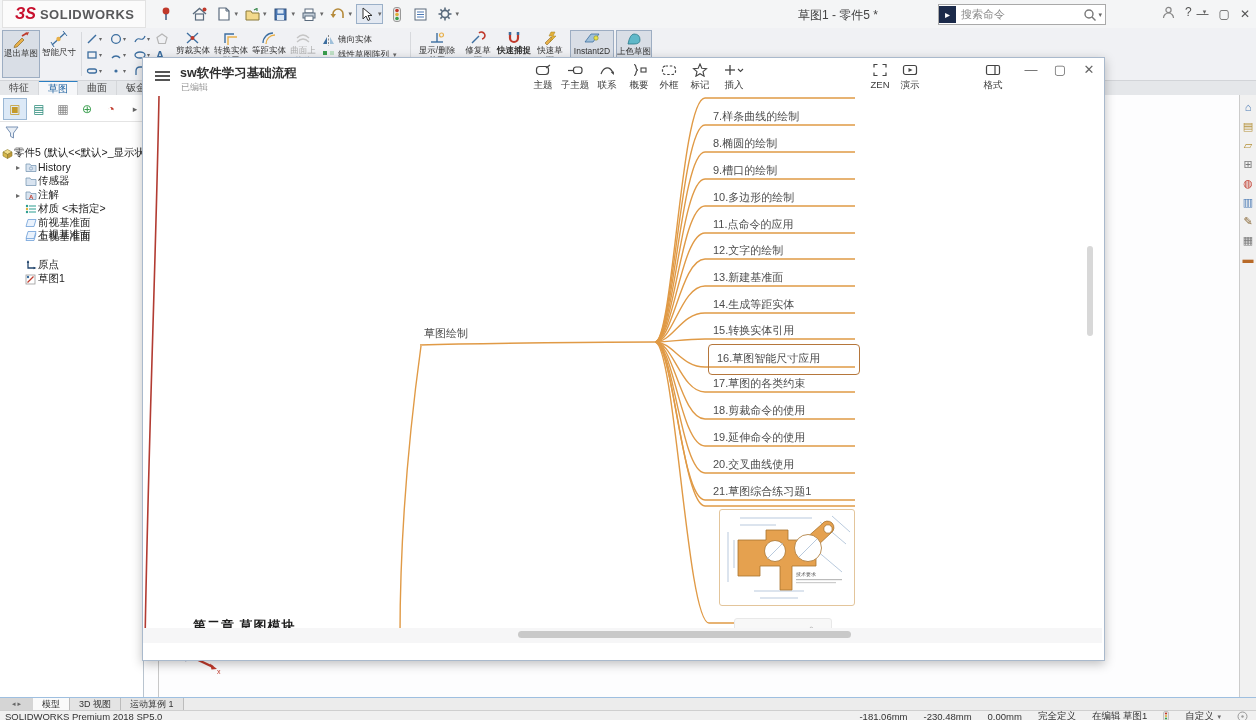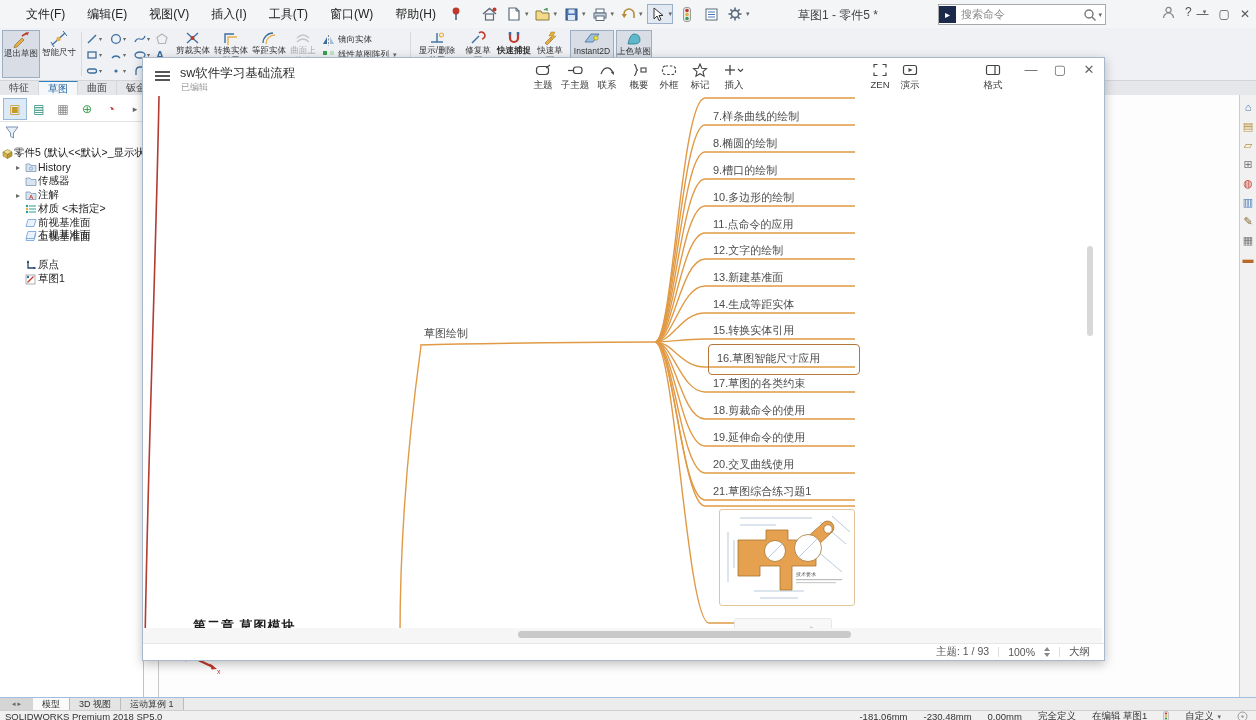--- a/index.html
+++ b/index.html
@@ -68,21 +68,21 @@
             padding-top:6px;gap:7px;}
   .tpi{font-size:11px;line-height:12px;}
   #paneledge{position:absolute;left:158px;top:659px;width:1px;height:38px;background:#c8c8c8;}
 
   
   #mmwin{position:absolute;left:142px;top:57px;width:961px;height:602px;background:#fff;
          border:1px solid #a9b9cc;box-shadow:0 3px 10px rgba(0,0,0,.25);z-index:20;}
   #mmtitle{position:absolute;left:0;top:0;width:100%;height:38px;background:#fff;}
   #hamburger{position:absolute;left:12px;top:13px;width:15px;height:11px;}
   #hamburger div{height:1.6px;background:#555;margin-bottom:2.6px;}
-  #mm-title-text{position:absolute;left:37px;top:7px;font-size:12.5px;font-weight:normal;color:#2f2f2f;}
+  #mm-title-text{position:absolute;left:37px;top:7px;font-size:12.5px;font-weight:bold;color:#2f2f2f;}
   #mm-sub-text{position:absolute;left:38px;top:23px;font-size:9px;color:#9a9a9a;}
   .mmtool{position:absolute;top:5px;width:40px;text-align:center;color:#444;}
   .mmtool svg{margin:0 auto;}
   .mmtool .tlab{display:block;font-size:9.5px;color:#3c3c3c;margin-top:2px;}
   .mmctl{position:absolute;top:2px;width:22px;height:20px;text-align:center;font-size:13px;color:#666;line-height:20px;}
   #mmcanvas{position:absolute;left:0;top:38px;width:959px;height:547px;background:#fff;overflow:hidden;}
   .topic{position:absolute;left:570px;font-size:11px;color:#4c4c4c;white-space:nowrap;}
   #branch-label{position:absolute;left:281px;top:230px;font-size:11px;color:#4c4c4c;}
   #topic-selbox{position:absolute;left:565px;top:248px;width:150px;height:29px;border:1.5px solid #b5763b;border-radius:4px;}
   #chapter{position:absolute;left:50px;top:521px;font-size:13px;font-weight:bold;color:#1d1d1d;letter-spacing:1px;}
@@ -114,28 +114,23 @@
   .btab.active{background:#fafafa;}
   #statusbar{position:absolute;left:0;top:710px;width:1256px;height:10px;background:#f0f0f0;
              border-top:1px solid #cfcfcf;font-size:9.5px;color:#333;display:flex;align-items:center;}
   #status-left{padding-left:5px;}
   #status-right{margin-left:auto;display:flex;align-items:center;gap:16px;padding-right:8px;}
 </style>
 </head>
 <body>
 
 <div id="titlebar">
-  <div id="menus">
-    <span class="menu-item">文件(F)</span>
-    <span class="menu-item">编辑(E)</span>
-    <span class="menu-item">视图(V)</span>
-    <span class="menu-item">插入(I)</span>
-    <span class="menu-item">工具(T)</span>
-    <span class="menu-item">窗口(W)</span>
-    <span class="menu-item">帮助(H)</span>
+  <div id="logo">
+    <span class="mark">ЗS</span>
+    <span class="word">SOLIDWORKS</span>
   </div>
   <span class="qicon" style="margin-left:10px;">
     <svg width="12" height="14" viewBox="0 0 12 14">
         <circle cx="6" cy="4" r="3.4" fill="#c0392b"></circle>
         <rect x="5.3" y="7" width="1.4" height="6" fill="#35507a"></rect>
       </svg>
   </span>
   <div id="quickbar">
     <span class="qicon">
       <svg width="15" height="14" viewBox="0 0 15 14">
@@ -741,31 +736,20 @@
       <span>R10</span>
     </div>
 
     <div id="chapter">第二章  草图模块</div>
 
     <div id="hscroll-band"></div>
     <div id="hscroll-thumb"></div>
     <div id="vscroll-thumb"></div>
   </div>
 
-  <div id="mmstatus">
-    <span>主题: 1 / 93</span>
-    <span class="mdiv"></span>
-    <span>100%</span>
-    <span class="spin">
-        <i class="up"></i>
-        <i class="dn"></i>
-      </span>
-    <span class="mdiv"></span>
-    <span>大纲</span>
-  </div>
 </div>
 
 <div id="bottomtabs">
   <span id="tabscroller">◂ ▸</span>
   <span class="btab active">模型</span>
   <span class="btab">3D 视图</span>
   <span class="btab">运动算例 1</span>
 </div>
 
 <div id="statusbar">

